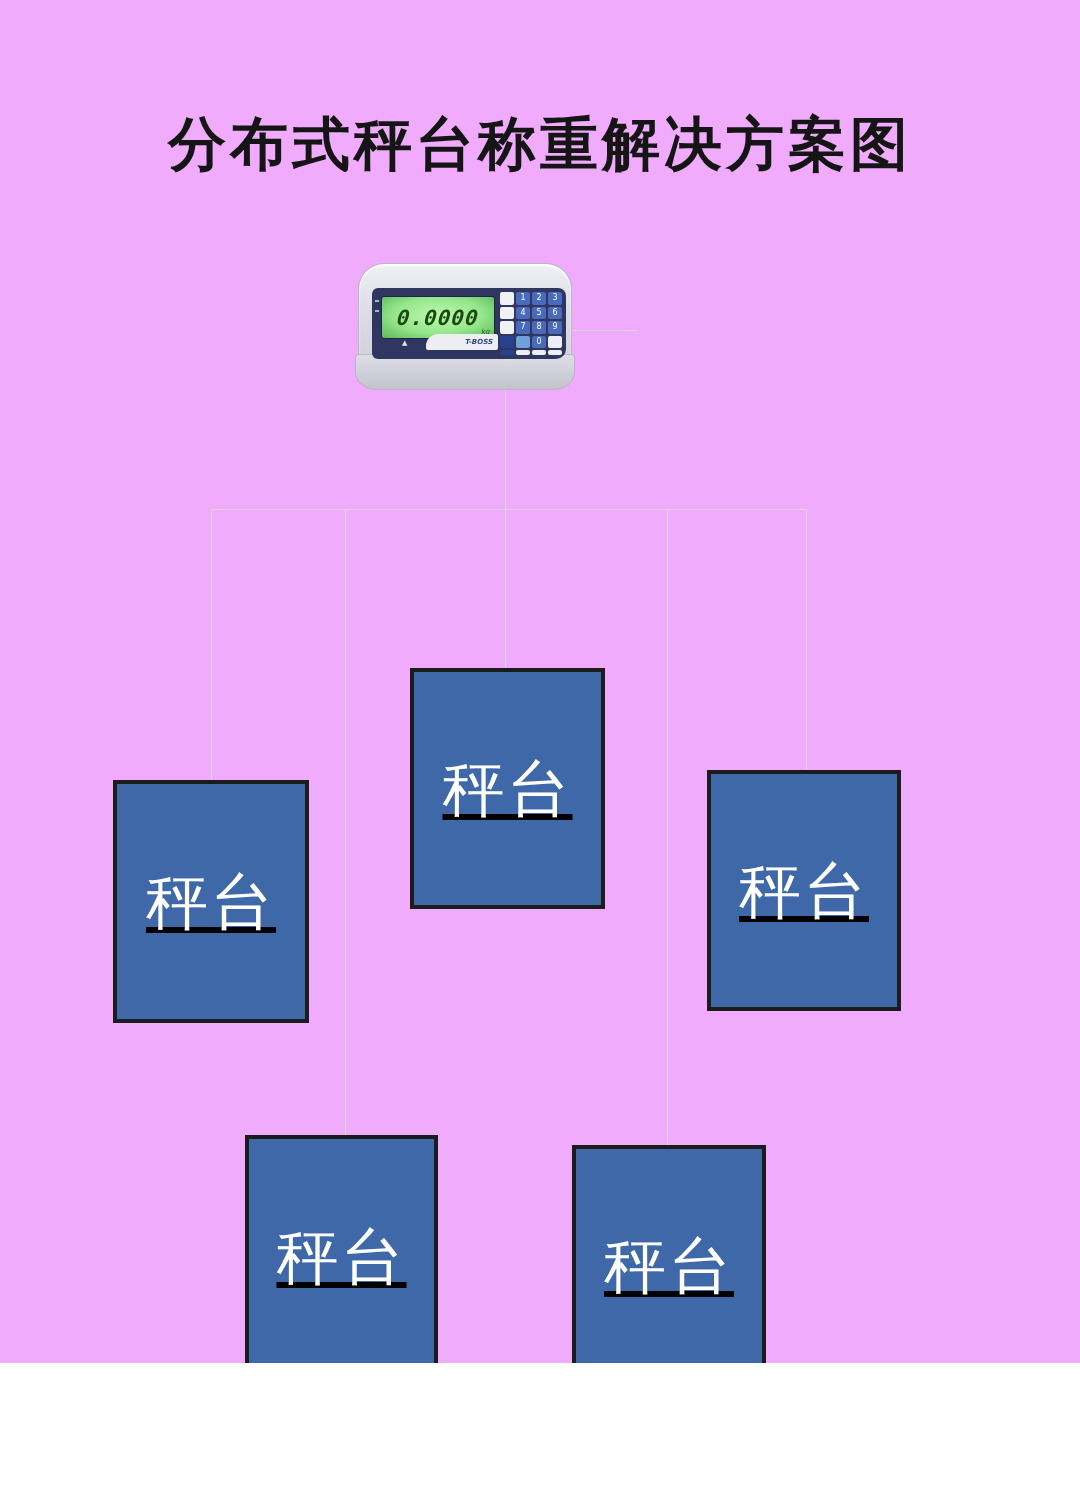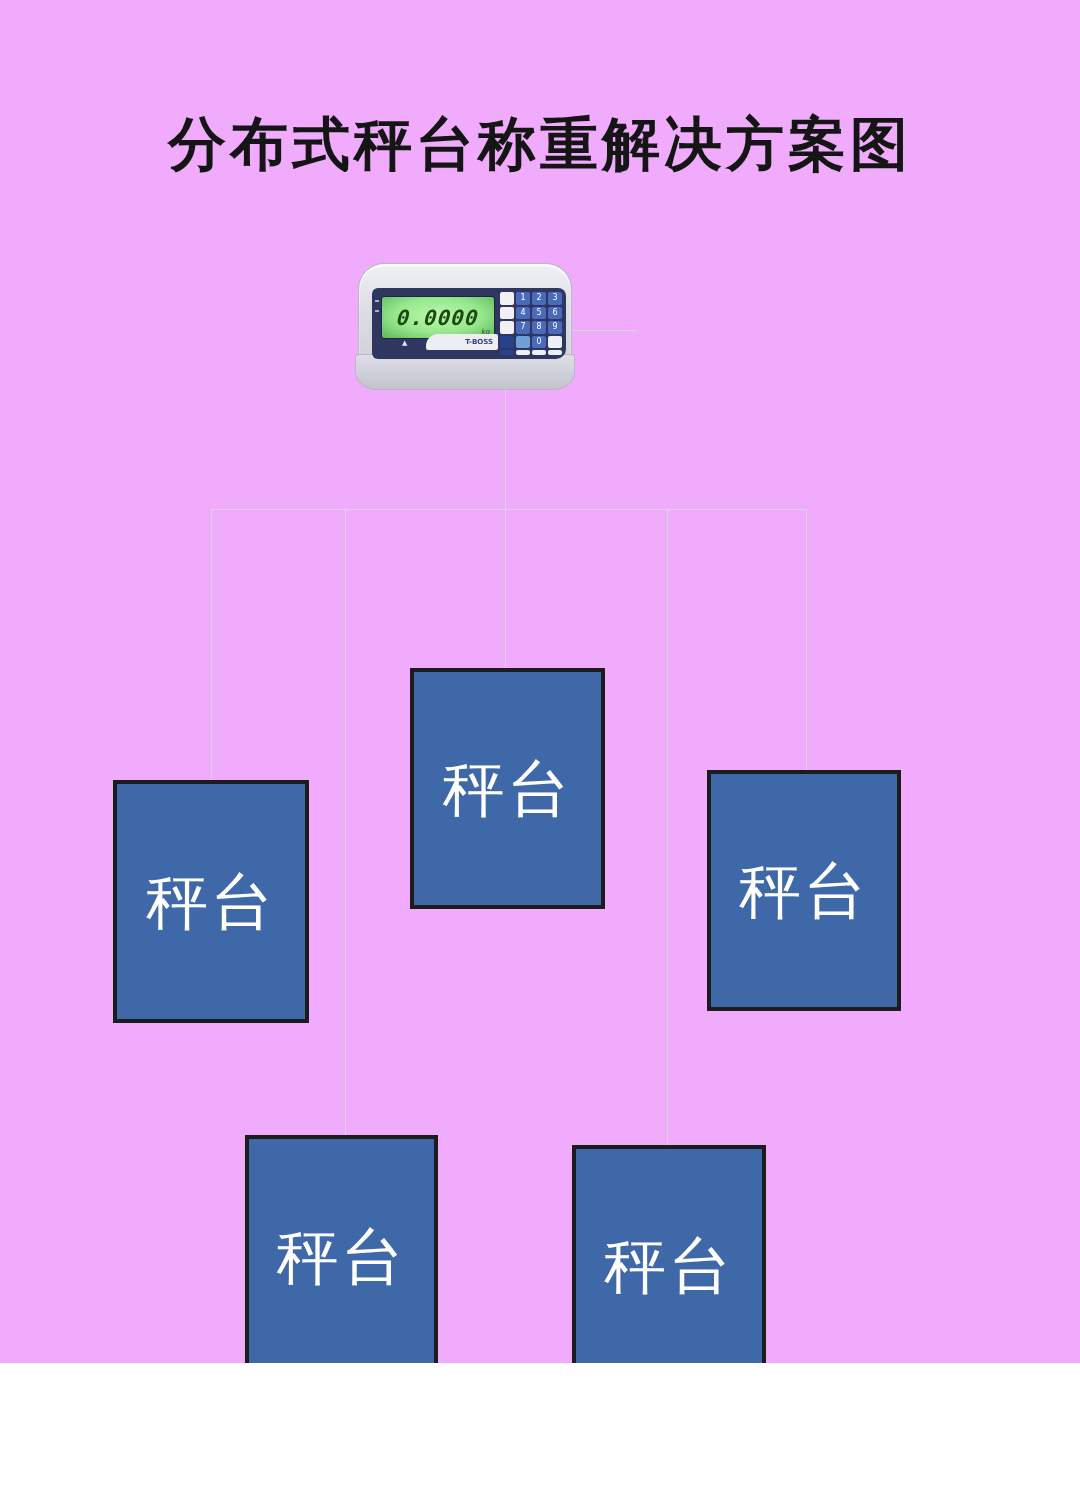--- a/index.html
+++ b/index.html
@@ -55,21 +55,21 @@
     font-style:italic; font-weight:bold; font-size:21px;
     color:#1b4a11; letter-spacing:1px; transform:skewX(-6deg);
   }
   .lcd-unit { position:absolute; right:4px; bottom:2px; font-size:7px; color:#235417; font-style:italic;margin-left:11px; }
   .stable-mark { position:absolute; left:30px; top:52px; font-size:7px; color:#e2e6f4; line-height:1; }
   .chin {
     position:absolute; left:54px; top:46px; width:72px; height:16px;
     background:#eceef4; border-radius:12px 2px 2px 2px;
     display:flex; align-items:center; justify-content:flex-end;
   }
-  .brand { font-size:7px; font-weight:bold; color:#32427f; padding-right:5px; letter-spacing:0; }
+  .brand { font-size:7px; font-weight:bold; font-style:italic; color:#32427f; padding-right:5px; letter-spacing:0; }
   .keypad {
     position:absolute; left:128px; top:4px; width:62px; height:63px;
     display:grid; grid-template-columns:repeat(4,1fr); gap:2px;
   }
   .key {
     border-radius:2px; display:flex; align-items:center; justify-content:center;
     font-size:8px; line-height:1; color:#fff; min-height:0;
   }
   .key-fn    { background:#f1f0f5; color:#c0392b; }
   .key-num   { background:#4a6bbd; }
@@ -82,20 +82,21 @@
     position:absolute; left:638px; top:270px; width:85px; height:116px;
     background:var(--printer_bg,#3e4145);
     display:flex; align-items:center; justify-content:center;
     color:#ffffff; font-size:22px; letter-spacing:1px;
   }
 
   
   .platform {
     position:absolute; box-sizing:border-box;
     background:#ffffff; border:4px solid var(--platform_border,#1c1c1c);
+    text-decoration:underline;
   }
   .platform-inner {
     width:100%; height:100%;
     background:var(--platform_fill,#3e68a8);
     display:flex; align-items:center; justify-content:center;
   }
   .platform-label { color:#ffffff; font-size:62px; letter-spacing:3px; white-space:nowrap; }
 
   .p-center { left:410px; top:668px;  width:195px; height:241px; }
   .p-left   { left:113px; top:780px;  width:196px; height:243px; }

